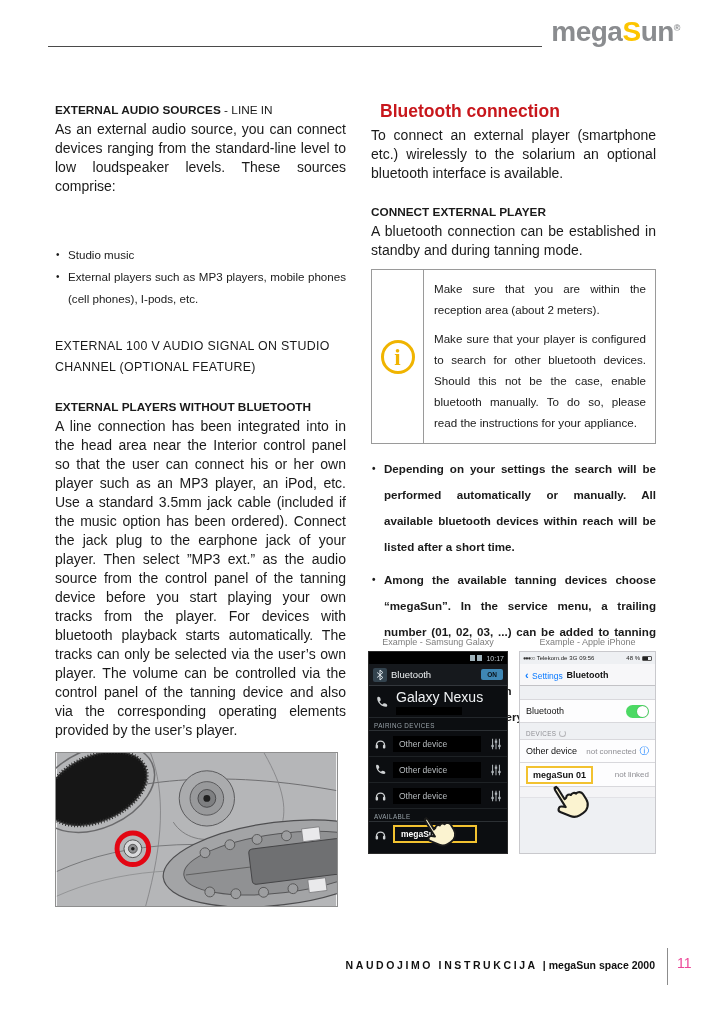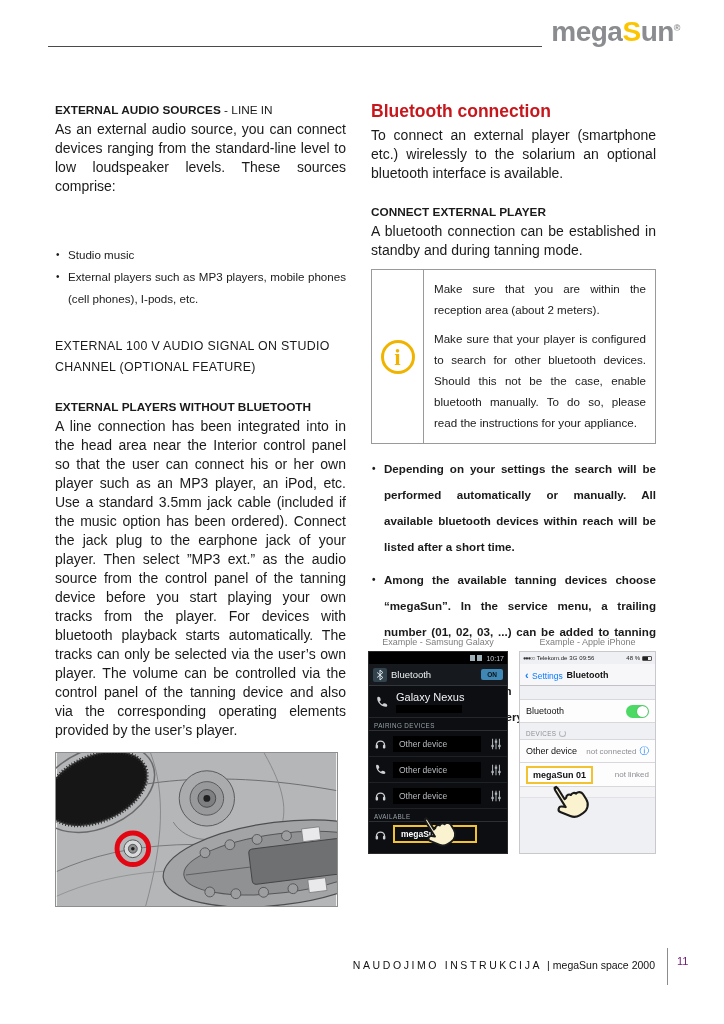--- a/index.html
+++ b/index.html
@@ -21,21 +21,21 @@
   .h-bold .light { font-weight:normal; }
   .h-caps { font-size:12.4px; font-weight:normal; line-height:21px; letter-spacing:0.3px; }
   .body-p { font-size:14px; line-height:19px; text-align:justify; }
   .mt4{margin-top:4px;}
   .mt20{margin-top:20px;} .mt26{margin-top:26px;}
 
   ul.plain { list-style:none;margin-top:48px; }
   ul.plain li { position:relative; padding-left:13px; font-size:11.6px; line-height:22px; text-align:justify; }
   ul.plain li::before { content:"•"; position:absolute; left:1px; top:0; font-size:10px; }
 
-  .red-title { color:#c8171c; font-size:17.5px; font-weight:bold; line-height:22px; }
+  .red-title { color:#c8171c; font-size:17.5px; font-weight:bold; line-height:22px;margin-left:9px; }
 
   
   .info-box { margin-top:9px; width:285px; border:1px solid #9a9a9a; display:flex; background:#fff; }
   .info-cell { width:52px; border-right:1px solid #9a9a9a; display:flex; align-items:center; justify-content:center; }
   .info-i { width:34px; height:34px; border:3px solid #f0b400; border-radius:50%; color:#f0b400;
             font-family:"Liberation Serif", serif; font-weight:bold; font-size:23px; line-height:29px;
             text-align:center; }
   .info-text { flex:1; padding:8px 9px 10px 10px; }
   .info-text p { font-size:11.6px; line-height:21px; text-align:justify; }
   .info-text p + p { margin-top:8px; }
@@ -63,21 +63,21 @@
   .s-status .bar { width:5px; height:6px; background:#9fb2ba; }
   .s-status .time { font-size:7px; color:#c2ccd2; margin-left:2px; }
   .s-header { height:22px; display:flex; align-items:center; padding:0 4px; background:#16191d;
               border-bottom:1px solid #33373c; }
   .s-bticon { width:14px; height:14px; background:#33434e; border-radius:2px; display:flex;
               align-items:center; justify-content:center; }
   .s-title { font-size:9.5px; color:#eef1f3; margin-left:4px; flex:1; }
   .s-on { background:#3f87b4; color:#0a1217; font-size:6.5px; font-weight:bold; padding:2px 6px;
           border-radius:2px; }
   .s-devrow { height:32px; display:flex; align-items:center; padding:0 6px; border-bottom:1px solid #23272b; }
-  .s-devrow .nm { font-size:11px; color:#f0f2f4; }
+  .s-devrow .nm { font-size:14px; color:#f0f2f4; }
   .s-redact { width:66px; height:8px; background:#000; margin-top:2px; }
   .s-sect { height:13px; display:flex; align-items:flex-end; padding:0 5px 1px 5px; font-size:6.3px;
             letter-spacing:0.4px; color:#97a0a7; border-bottom:1px solid #2c3034; }
   .s-row { height:26px; display:flex; align-items:center; padding:0 5px; border-bottom:1px solid #1e2225; }
   .s-row .lbl { background:#000; color:#b9bec1; font-size:8.5px; padding:3px 6px; width:88px; margin-left:6px; }
   .s-row .sliders { margin-left:auto; }
   .s-avail { height:24px; display:flex; align-items:center; padding:0 5px; }
   .s-avail .mega { border:2px solid #f2c230; background:#0c0e11; color:#fff; font-weight:bold;
                    font-size:8.5px; padding:2px 6px; width:84px; margin-left:6px; }
   .hand { position:absolute; transform:rotate(-32deg); }
@@ -105,25 +105,25 @@
   .i-sect { height:16px; display:flex; align-items:flex-end; padding:0 6px 2px 6px; font-size:6.3px;
             color:#8e8e93; letter-spacing:0.4px; gap:3px; }
   .i-spin { width:7px; height:7px; border:1px solid #b6b6ba; border-top-color:transparent; border-radius:50%; }
   .i-name { font-size:9px; }
   .i-status-txt { margin-left:auto; font-size:8px; color:#8e8e93; }
   .i-info { color:#0a7aff; font-size:9.5px; margin-left:3px; }
   .i-mega { border:2px solid #f2c230; background:#fff; font-weight:bold; font-size:9px; padding:2px 5px; }
   .i-ghost { height:11px; background:#f4f4f6; border-bottom:1px solid #e2e2e6; }
 
   
-  .footer-text { position:absolute; top:959px; right:69px; font-size:10.5px; font-weight:normal; color:#111; white-space:nowrap; }
+  .footer-text { position:absolute; top:959px; right:69px; font-size:10.5px; font-weight:bold; color:#111; white-space:nowrap; }
   .footer-text .t1 { letter-spacing:2.6px; }
   .footer-text .sep { margin:0 3px 0 5px; }
   .footer-rule { position:absolute; left:667px; top:948px; width:1px; height:37px; background:#8c8c8c; }
-  .page-num { position:absolute; left:677px; top:955px; font-size:11px; color:#701a75; }
+  .page-num { position:absolute; left:677px; top:955px; font-size:14px; color:#ec4899; }
 </style>
 </head>
 <body>
 
 <div class="page">
 
   <div class="top-rule"></div>
   <div class="logo"><span>mega</span><span class="s">S</span><span>un</span><span class="reg">®</span></div>
 
   <div class="col-left">

